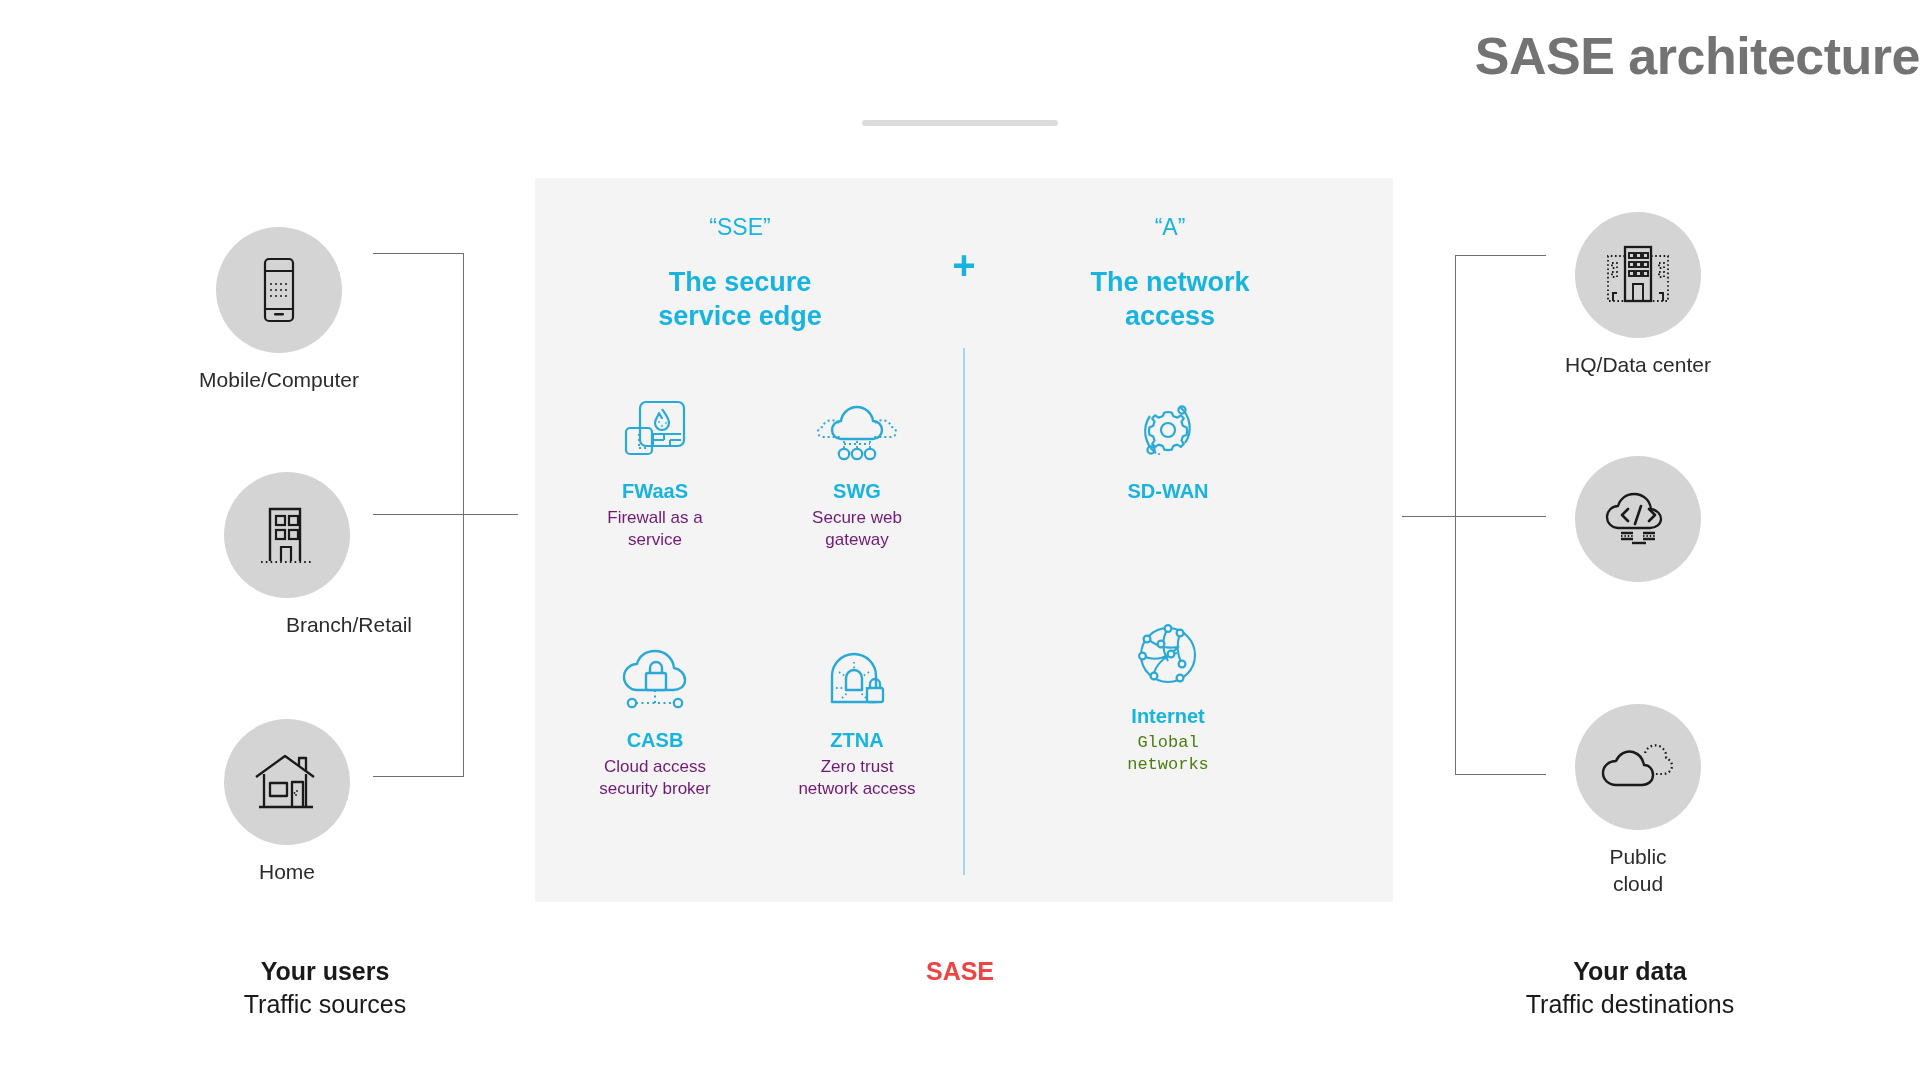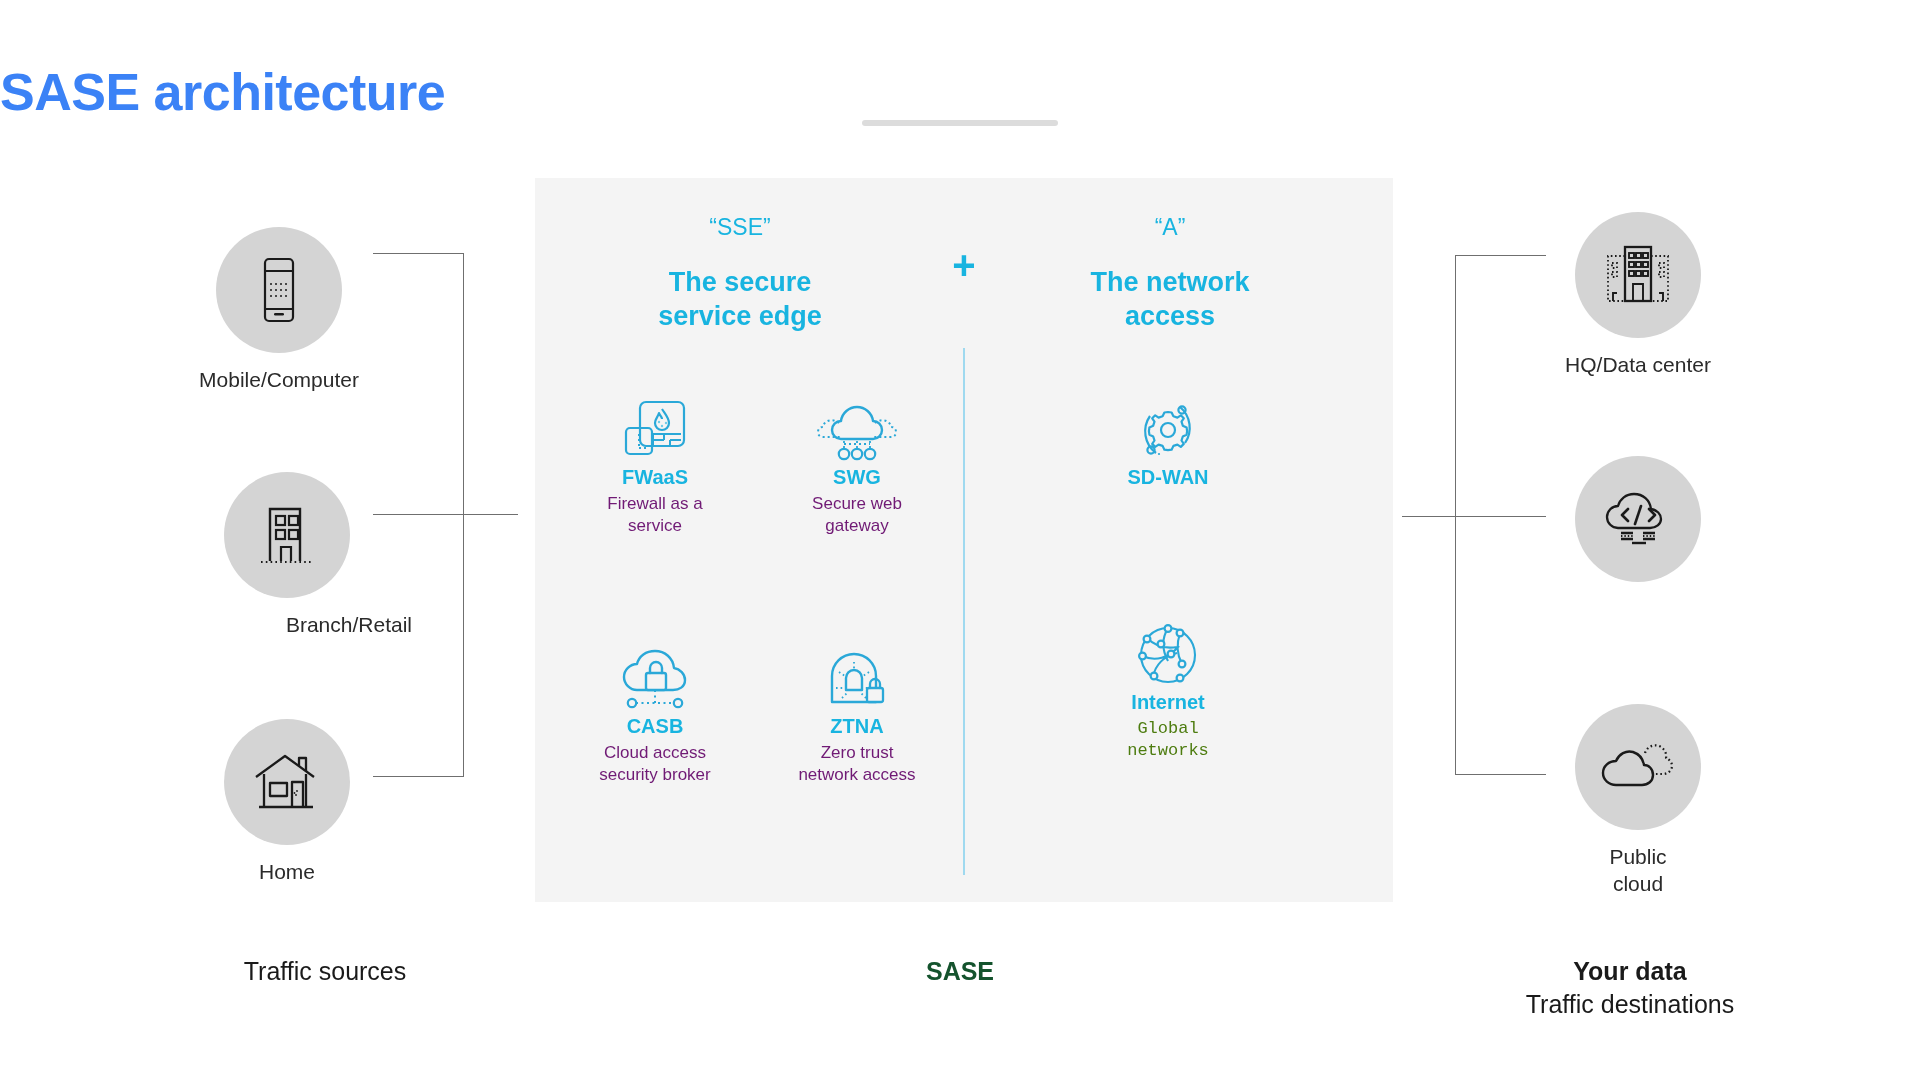--- a/index.html
+++ b/index.html
@@ -9,24 +9,23 @@
     font-family:"Liberation Sans", sans-serif;
     overflow:hidden;
     position:relative;
     color:#1a1a1a;
   }
   .stage{position:absolute;inset:0;}
 
   
   #title{
     position:absolute;left:0;right:0;top:26px;
-    text-align:left;
+    text-align:right;
     font-size:52px;font-weight:bold;letter-spacing:-0.5px;
-    color:#3b82f6;
-    margin-top:36px;
+    color:#737373;
   }
   #title-rule{
     position:absolute;left:50%;transform:translateX(-50%);
     top:120px;width:196px;height:6px;border-radius:3px;
     background:#dcdcdc;
   }
 
   
   #center-panel{
     position:absolute;left:535px;top:178px;width:858px;height:724px;
@@ -47,21 +46,21 @@
   #a-head{left:1000px;top:213px;width:340px;}
   #plus-sign{
     position:absolute;left:940px;top:245px;width:48px;text-align:center;
     font-size:40px;font-weight:bold;color:#18b4e0;line-height:1;
   }
 
   
   .svc{position:absolute;text-align:center;width:200px;}
   .svc .ic{height:70px;display:flex;align-items:center;justify-content:center;}
   .svc .abbr{
-    font-size:20px;font-weight:bold;color:#18b4e0;line-height:1.2;
+    font-size:20px;font-weight:bold;color:#18b4e0;margin-top:14px;line-height:1.2;
   }
   .svc .desc{
     font-size:17px;color:#701a75;line-height:1.3;margin-top:4px;
   }
   #svc-fwaas{left:555px;top:395px;}
   #svc-swg  {left:757px;top:395px;}
   #svc-casb {left:555px;top:644px;}
   #svc-ztna {left:757px;top:644px;}
   #svc-sdwan{left:1068px;top:395px;}
   #svc-internet{left:1068px;top:620px;}
@@ -88,21 +87,21 @@
   .conn{position:absolute;background:#6f6f6f;}
   .h{height:1.4px;}
   .v{width:1.4px;}
 
   
   .foot{position:absolute;text-align:center;}
   .foot .f1{font-size:25px;font-weight:bold;line-height:1.3;}
   .foot .f2{font-size:25px;line-height:1.3;}
   #foot-left{left:125px;top:955px;width:400px;color:#1a1a1a;}
   #foot-center{left:810px;top:955px;width:300px;}
-  #foot-center .f1{color:#14532d;text-align:center;}
+  #foot-center .f1{color:#ef4444;text-align:center;}
   #foot-right{left:1400px;top:955px;width:460px;color:#1a1a1a;}
 
   svg{display:block;overflow:visible;}
 </style>
 </head>
 <body>
 
 <div class="stage">
 
   <div id="title">SASE architecture</div>
@@ -402,20 +401,21 @@
   <div class="conn v" style="left:463px;top:253px;height:524px;"></div>
   <div class="conn h" style="left:373px;top:776px;width:91px;"></div>
   <div class="conn h" style="left:373px;top:514px;width:145px;"></div>
 
   <div class="conn h" style="left:1456px;top:255px;width:90px;"></div>
   <div class="conn v" style="left:1455px;top:255px;height:520px;"></div>
   <div class="conn h" style="left:1456px;top:774px;width:90px;"></div>
   <div class="conn h" style="left:1402px;top:516px;width:144px;"></div>
 
   <div id="foot-left" class="foot">
+    <div class="f1">Your users</div>
     <div class="f2">Traffic sources</div>
   </div>
   <div id="foot-center" class="foot">
     <div class="f1">SASE</div>
   </div>
   <div id="foot-right" class="foot">
     <div class="f1">Your data</div>
     <div class="f2">Traffic destinations</div>
   </div>
 

